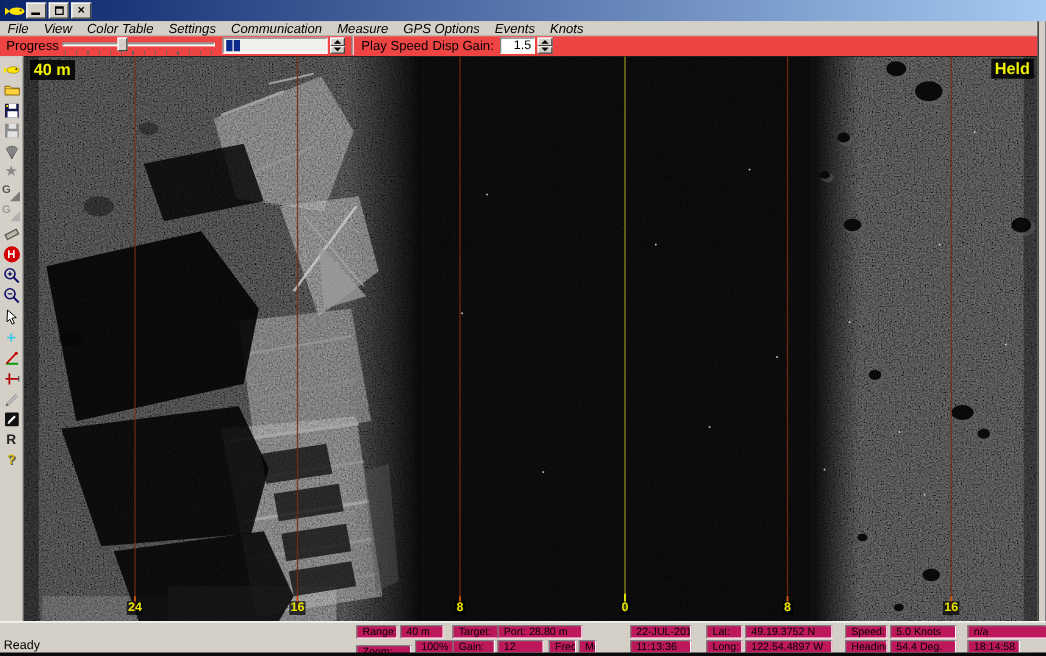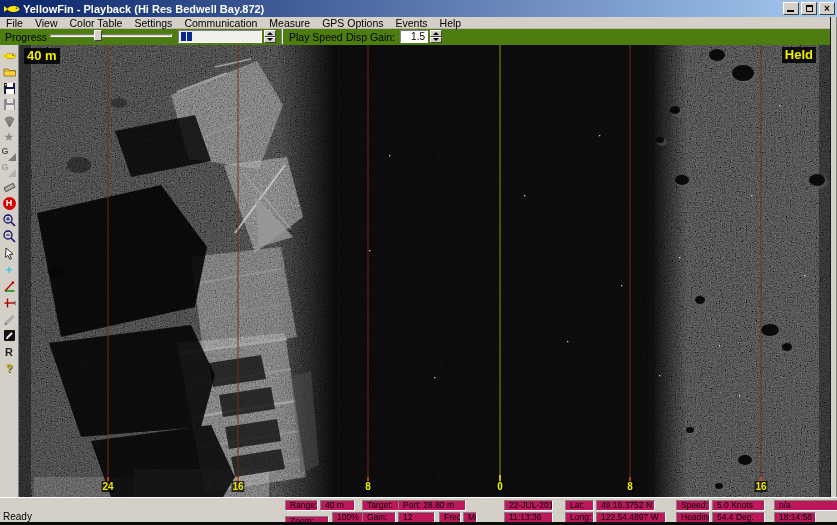--- a/index.html
+++ b/index.html
@@ -23,23 +23,23 @@
     display:flex;align-items:center;justify-content:center;
     font-size:10px;line-height:10px;color:#000;flex:0 0 auto;position:relative;}
   .winbtn .minbar{position:absolute;left:3px;bottom:2px;width:7px;height:2px;background:#000;}
   .winbtn .restbox{position:absolute;left:4px;top:2px;width:7px;height:7px;border:1px solid #000;border-top-width:2px;background:#d4d0c8;}
   
   #menubar{
     position:absolute;left:0;top:17px;width:837px;height:12px;
     background:#d4d0c8;display:flex;align-items:center;
     font-size:10.5px;color:#000;border-bottom:1px solid #b8b4ac;
   }
-  .menu-item{padding:0 6px;height:12px;line-height:12px;white-space:nowrap;cursor:default;}
-  
-  #toolbar{position:absolute;left:0;top:29px;width:837px;height:16px;background:#4d7c0f;font-size:10.5px;color:#000;}
+  .menu-item{padding:0 6px;height:12px;line-height:12px;white-space:nowrap;cursor:default;font-style:italic;}
+  
+  #toolbar{position:absolute;left:0;top:29px;width:837px;height:16px;background:#ef4444;font-size:10.5px;color:#000;}
   #toolbar .tb-label{position:absolute;top:2px;white-space:nowrap;}
   #slider{position:absolute;left:50px;top:1px;width:122px;height:14px;}
   #slider .groove{position:absolute;left:0;top:4px;width:122px;height:3px;border:1px solid;border-color:#808080 #fff #fff #808080;background:#d4d0c8;}
   #slider .thumb{position:absolute;left:44px;top:0px;width:8px;height:11px;background:#d4d0c8;border:1px solid;border-color:#fff #404040 #404040 #fff;}
   #slider .ticks{position:absolute;left:2px;top:11px;width:118px;height:3px;
     background:repeating-linear-gradient(to right,#606060 0 1px,transparent 1px 9px);}
   #scrollctl{position:absolute;left:178px;top:1px;width:84px;height:13px;
     border:1px solid;border-color:#808080 #fff #fff #808080;background:#f2f0ec;display:flex;align-items:center;padding-left:2px;}
   #scrollctl .blk{width:5px;height:9px;background:#0a2a8c;margin-right:1px;}
   .spin{position:absolute;width:12px;height:13px;display:flex;flex-direction:column;}
@@ -87,40 +87,39 @@
 <body>
 
 <div id="win">
 
   <div id="titlebar">
     <svg class="t-icon" viewBox="0 0 18 12">
       <polygon points="5,6 1,3 1,9" fill="#ffe400"></polygon>
       <ellipse cx="10.5" cy="6" rx="6" ry="3" fill="#ffe400"></ellipse>
       <circle cx="13.5" cy="5.2" r="0.8" fill="#222"></circle>
     </svg>
-    <span class="t-text">YellowFin - Playback (Hi Res Bedwell Bay.872)</span>
     <span class="winbtn">
         <span class="minbar"></span>
       </span>
     <span class="winbtn">
         <span class="restbox"></span>
       </span>
     <span class="winbtn">×</span>
   </div>
 
   <div id="menubar">
     <span class="menu-item">File</span>
     <span class="menu-item">View</span>
     <span class="menu-item">Color Table</span>
     <span class="menu-item">Settings</span>
     <span class="menu-item">Communication</span>
     <span class="menu-item">Measure</span>
     <span class="menu-item">GPS Options</span>
     <span class="menu-item">Events</span>
-    <span class="menu-item">Help</span>
+    <span class="menu-item">Knots</span>
   </div>
 
   <div id="toolbar">
     <span class="tb-label" style="left:5px">Progress</span>
     <div id="slider">
       <div class="groove"></div>
       <div class="thumb"></div>
       <div class="ticks"></div>
     </div>
     <div id="scrollctl">
@@ -403,21 +402,21 @@
         <line x1="349" y1="432" x2="349" y2="444" stroke="#d4520f" stroke-width="1.5"></line>
         <line x1="611" y1="432" x2="611" y2="444" stroke="#d4520f" stroke-width="1.5"></line>
         <line x1="742" y1="432" x2="742" y2="444" stroke="#d4520f" stroke-width="1.5"></line>
         <line x1="481" y1="0" x2="481" y2="444" stroke="#8f8f1f" stroke-width="1"></line>
         <line x1="481" y1="430" x2="481" y2="444" stroke="#e8e800" stroke-width="1.5"></line>
       </g>
     </svg>
 
     <div id="overlay">
       <span class="sonar-tag" style="left:5px;top:3px">40 m</span>
-      <span class="sonar-tag" style="right:14px;top:2px">Held</span>
+      <span class="sonar-tag" style="right:3px;top:2px">Held</span>
       <span class="scale-num" style="left:89px;top:436px">24</span>
       <span class="scale-num" style="left:219px;top:436px">16</span>
       <span class="scale-num" style="left:349px;top:436px">8</span>
       <span class="scale-num" style="left:481px;top:436px">0</span>
       <span class="scale-num" style="left:611px;top:436px">8</span>
       <span class="scale-num" style="left:742px;top:436px">16</span>
     </div>
   </div>
 
   <div id="rframe"></div>
@@ -433,21 +432,21 @@
 
     <span class="sb-panel" style="left:285px;top:18px;width:44px">Zoom:</span>
     <span class="sb-panel" style="left:332px;top:14px;width:35px">100%</span>
     <span class="sb-panel" style="left:362px;top:14px;width:34px">Gain:</span>
     <span class="sb-panel" style="left:398px;top:14px;width:37px">12</span>
     <span class="sb-panel" style="left:439px;top:14px;width:22px">Freq:</span>
     <span class="sb-panel" style="left:463px;top:14px;width:14px">Medium</span>
     <span class="sb-panel" style="left:504px;top:14px;width:49px">11:13:36</span>
 
     <span class="sb-panel" style="left:565px;top:2px;width:29px">Lat:</span>
-    <span class="sb-panel" style="left:596px;top:2px;width:59px">49.19.3752 N</span>
+    <span class="sb-panel" style="left:596px;top:2px;width:70px">49.19.3752 N</span>
     <span class="sb-panel" style="left:676px;top:2px;width:34px">Speed:</span>
     <span class="sb-panel" style="left:712px;top:2px;width:53px">5.0 Knots</span>
     <span class="sb-panel" style="left:774px;top:2px;width:64px">n/a</span>
 
     <span class="sb-panel" style="left:565px;top:14px;width:29px">Long:</span>
     <span class="sb-panel" style="left:596px;top:14px;width:70px">122.54.4897 W</span>
     <span class="sb-panel" style="left:676px;top:14px;width:34px">Heading:</span>
     <span class="sb-panel" style="left:712px;top:14px;width:53px">54.4 Deg.</span>
     <span class="sb-panel" style="left:774px;top:14px;width:42px">18:14:58</span>
   </div>

